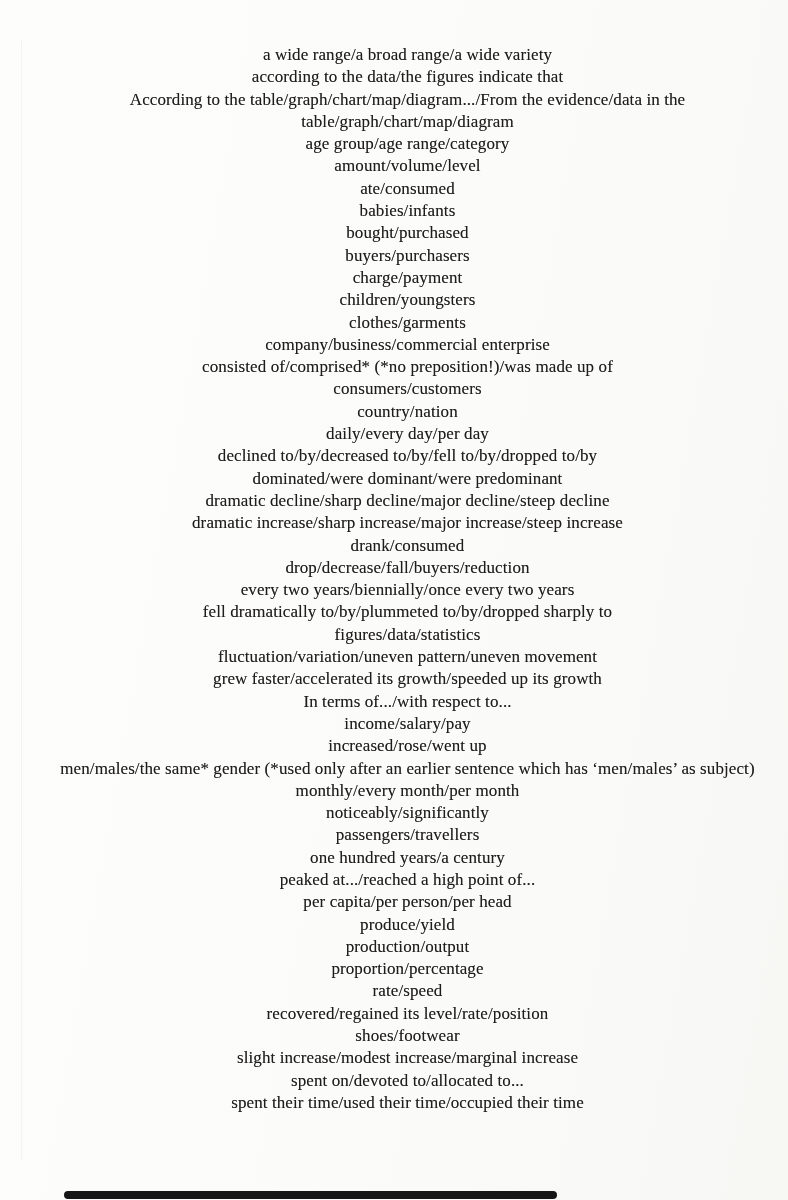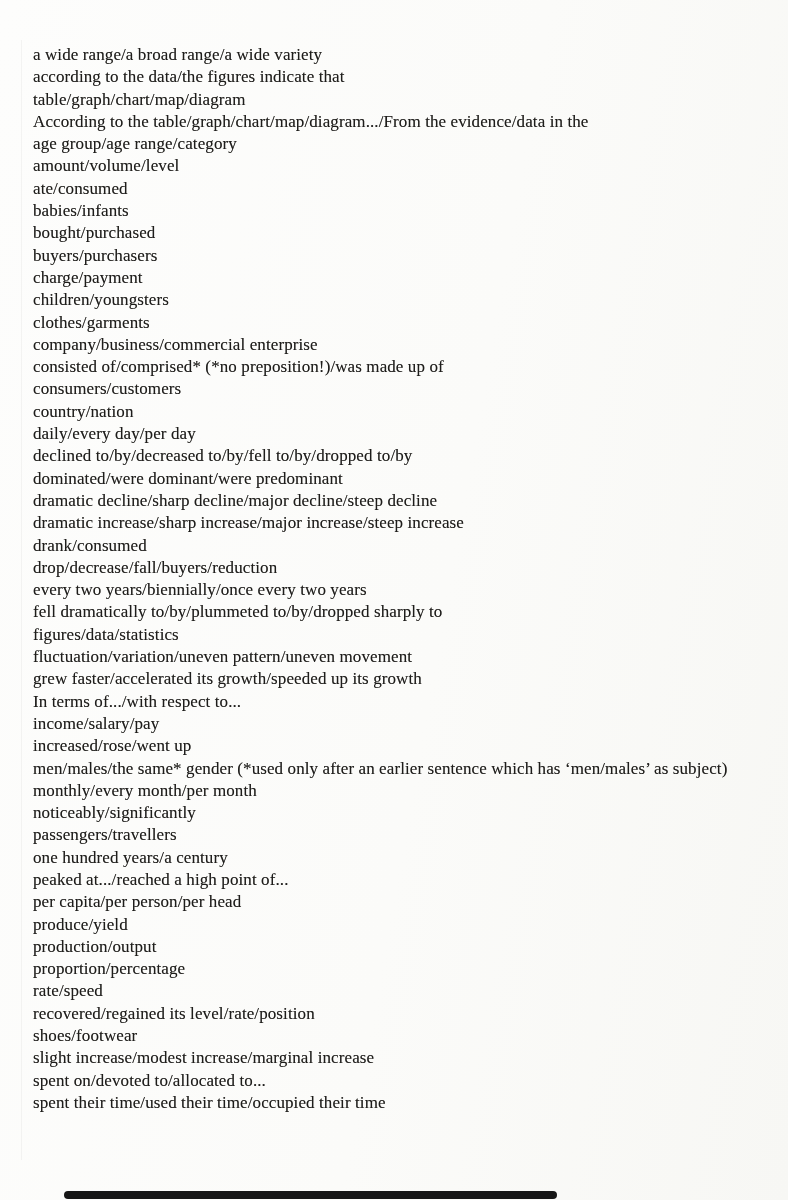--- a/index.html
+++ b/index.html
@@ -16,20 +16,21 @@
     overflow: hidden;
     background: linear-gradient(100deg, #fdfdfc 0%, #fbfbf9 55%, #f7f7f4 100%);
     font-family: "Liberation Serif", "DejaVu Serif", serif;
     color: var(--ink, #1e1d1b);
   }
   .vocab-list {
     position: absolute;
     top: 44px;
     left: 33px;
     right: 6px;
+    text-align: center;
   }
   .line {
     font-size: 17px;
     line-height: 22.3px;
     white-space: nowrap;
     letter-spacing: 0.1px;
     text-shadow: 0 0 0.5px rgba(40, 38, 34, 0.45);
   }
   .crease-line {
     position: absolute;
@@ -50,22 +51,22 @@
   }
 </style>
 </head>
 <body style="background: rgb(251, 251, 249);">
 
 <div class="page">
   <div class="crease-line"></div>
   <div class="vocab-list">
       <div class="line">a wide range/a broad range/a wide variety</div>
       <div class="line">according to the data/the figures indicate that</div>
+      <div class="line">According to the table/graph/chart/map/diagram.../From the evidence/data in the</div>
       <div class="line">table/graph/chart/map/diagram</div>
-      <div class="line">According to the table/graph/chart/map/diagram.../From the evidence/data in the</div>
       <div class="line">age group/age range/category</div>
       <div class="line">amount/volume/level</div>
       <div class="line">ate/consumed</div>
       <div class="line">babies/infants</div>
       <div class="line">bought/purchased</div>
       <div class="line">buyers/purchasers</div>
       <div class="line">charge/payment</div>
       <div class="line">children/youngsters</div>
       <div class="line">clothes/garments</div>
       <div class="line">company/business/commercial enterprise</div>

